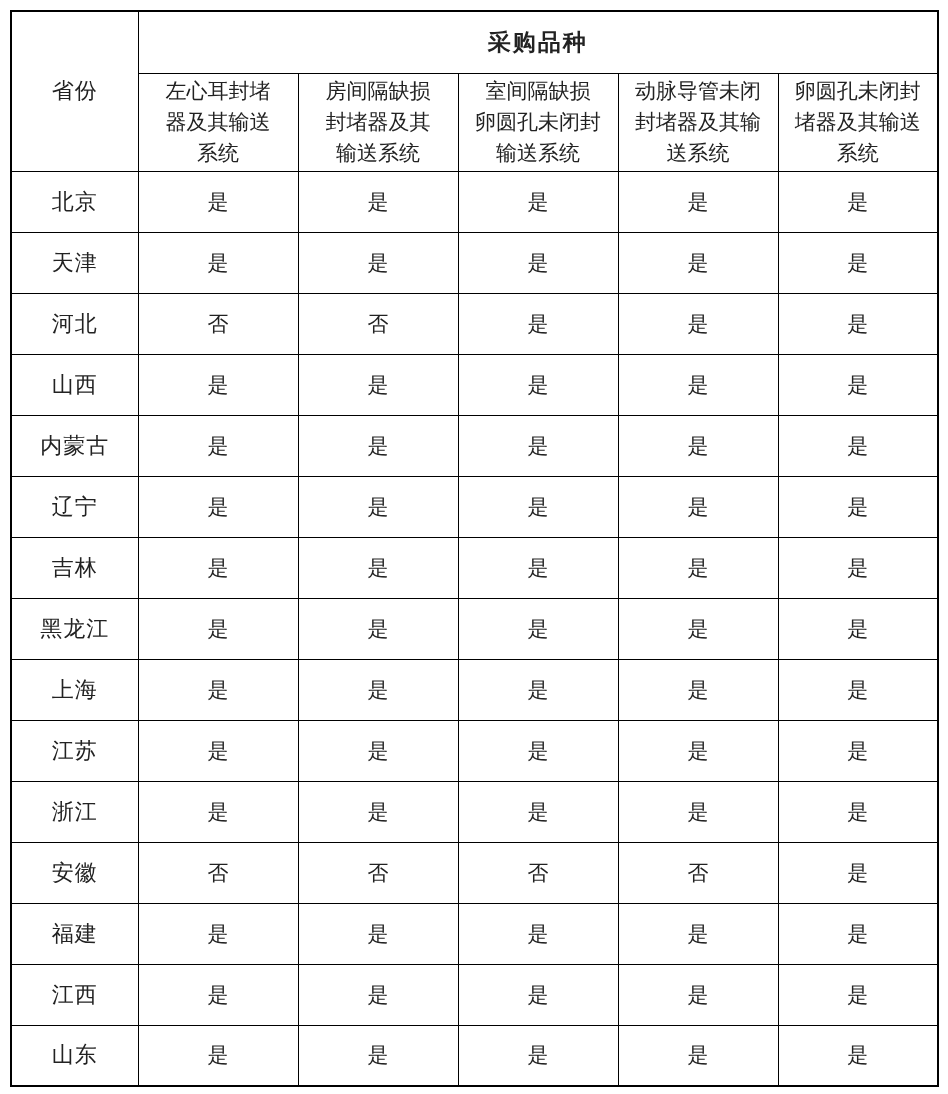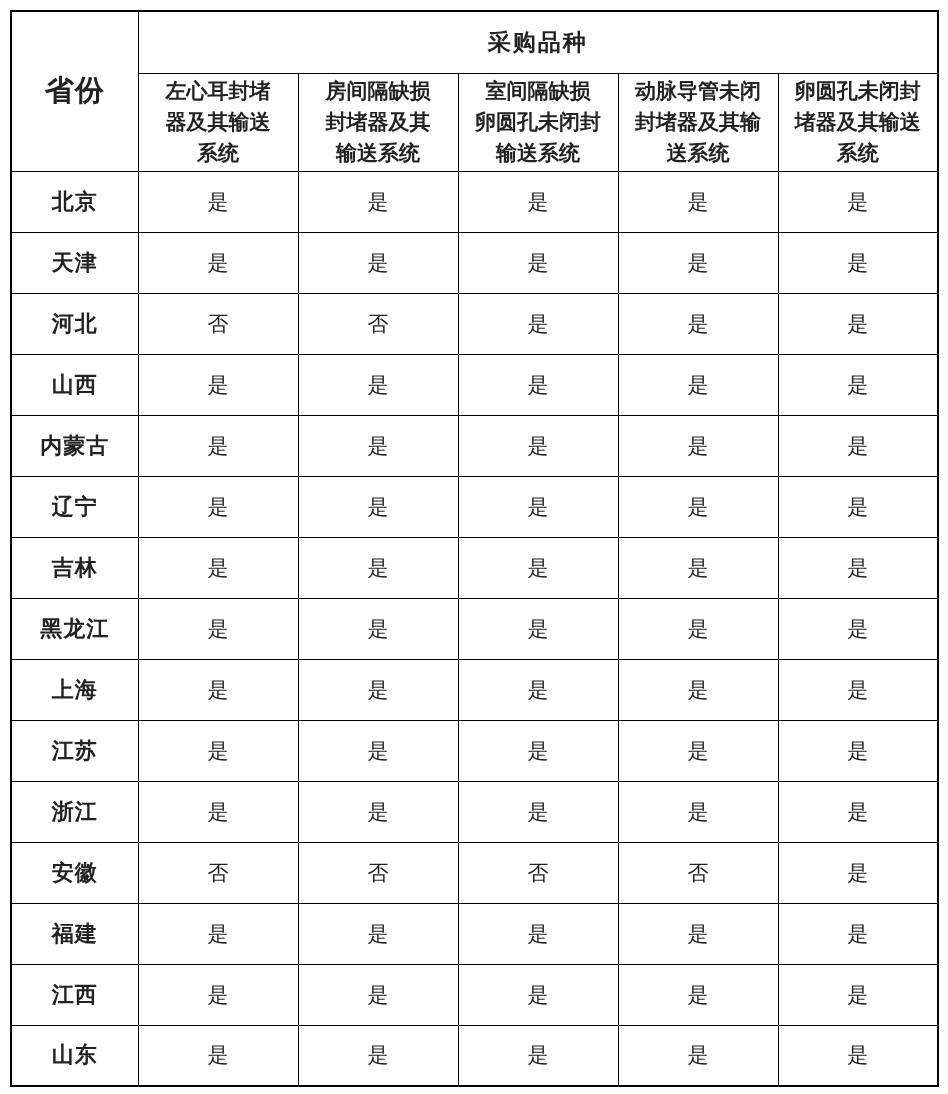--- a/index.html
+++ b/index.html
@@ -23,41 +23,41 @@
     color: #222222;
   }
   table.grid th, table.grid td {
     border: 1px solid #000000;
     text-align: center;
     vertical-align: middle;
     background: #ffffff;
   }
   tr.group-row th { height: 62px; margin-left: 20px; }
   th.corner {
-    font-size: 29px;
-    font-weight: bold;
+    font-size: 22px;
+    font-weight: normal;
     letter-spacing: 1px;
   }
   th.group {
     font-size: 23px;
     font-weight: bold;
     letter-spacing: 2px;
   }
   tr.subhead th {
     height: 93px;
     font-size: 21px;
-    font-weight: bold;
+    font-weight: normal;
     line-height: 31px;
     white-space: pre-line;
     padding: 2px 6px;
   }
   tbody th.province {
     height: 61px;
     font-size: 22px;
-    font-weight: bold;
+    font-weight: normal;
     letter-spacing: 1px;
   }
   tbody td.value {
     height: 61px;
     font-size: 21px;
     font-weight: normal;
   }
 </style>
 </head>
 <body>

